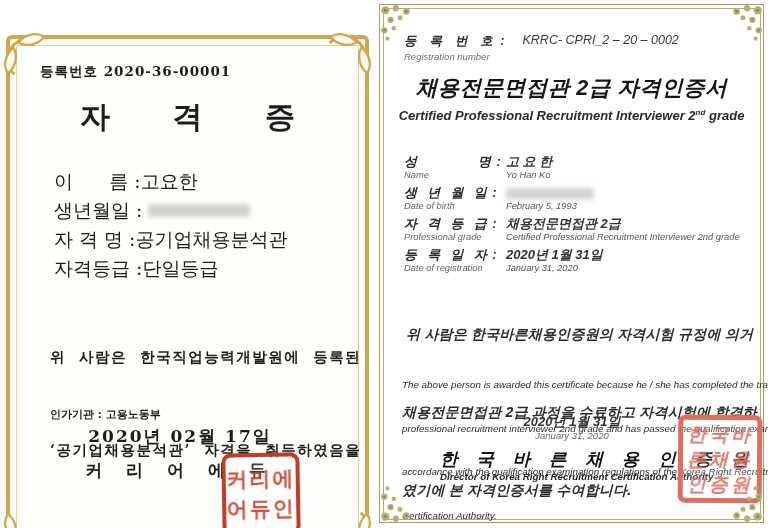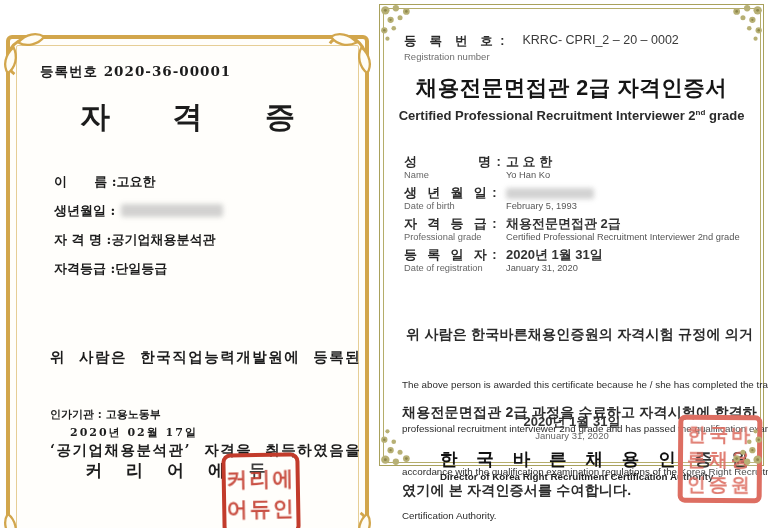--- a/index.html
+++ b/index.html
@@ -16,37 +16,37 @@
     content:"";position:absolute;inset:6px;border:1.5px solid #E6CE96;border-radius:2px;pointer-events:none;
   }
   .leaf-corner{position:absolute;width:46px;height:46px;z-index:3;}
   .leaf-tl{left:-8px;top:-8px;}
   .leaf-tr{right:-8px;top:-8px;transform:rotate(90deg);}
   .leaf-br{right:-8px;bottom:-8px;transform:rotate(180deg);}
   .leaf-bl{left:-8px;bottom:-8px;transform:rotate(270deg);}
   .cert-left *{font-family:"DejaVu Serif","Liberation Serif",serif;color:#1c1c1c;}
   .l-regno{position:absolute;left:30px;top:24px;font-size:13.5px;font-weight:bold;letter-spacing:1px;}
   .l-title{position:absolute;left:0;right:0;top:58px;text-align:center;font-size:30px;font-weight:bold;letter-spacing:26px;text-indent:26px;}
-  .l-fields{position:absolute;left:44px;top:128px;font-size:13px;font-weight:bold;}
+  .l-fields{position:absolute;left:44px;top:128px;font-size:19px;font-weight:normal;}
   .l-field-row{height:29px;display:flex;align-items:center;}
   .l-field-label{white-space:pre;}
   .l-field-value{white-space:pre;}
   .blur-box{display:inline-block;background:#b4b4b4;filter:blur(2.5px);opacity:.6;border-radius:2px;}
   .blur-l{width:102px;height:13px;margin-left:6px;}
   .l-para{position:absolute;left:40px;top:240px;font-size:14.5px;font-weight:bold;line-height:31px;letter-spacing:1.5px;white-space:pre;}
   .l-meta{position:absolute;left:40px;top:330px;font-size:11px;font-weight:bold;line-height:18.5px;white-space:pre;}
-  .l-date{position:absolute;left:60px;top:386px;width:220px;font-size:11px;font-weight:bold;letter-spacing:2px;}
+  .l-date{position:absolute;left:60px;top:386px;width:220px;text-align:center;font-size:17px;font-weight:bold;letter-spacing:2px;}
   .l-issuer{position:absolute;left:55px;top:420px;width:230px;text-align:center;font-size:17px;font-weight:bold;letter-spacing:9px;z-index:1;}
   .seal{position:absolute;box-sizing:border-box;display:flex;flex-direction:column;align-items:center;justify-content:center;z-index:2;background:rgba(255,255,255,0.15);}
   .seal-left{left:212px;top:414px;width:78px;height:82px;border:4.5px solid #C23B2B;border-radius:9px;transform:rotate(-1deg);}
   .seal-left .seal-row{font-size:21px;line-height:30px;font-weight:bold;color:#C2392B;letter-spacing:2px;opacity:.88;filter:blur(.3px);font-family:"DejaVu Serif",serif;}
   
   .cert-right{
-    position:absolute;left:379px;top:4px;width:385px;height:462px;box-sizing:border-box;
-    background:#ffffff;border:1.5px solid #A9A15C;
+    position:absolute;left:379px;top:4px;width:385px;height:519px;box-sizing:border-box;
+    background:#ffffff;border:1.5px solid #A9A15C;font-style:italic;
   }
   .cert-right::before{
     content:"";position:absolute;inset:2.5px;border:1px solid #B5AD6A;pointer-events:none;
   }
   .floral-corner{position:absolute;width:42px;height:42px;z-index:3;}
   .flo-tl{left:-2px;top:-2px;}
   .flo-tr{right:-2px;top:-2px;transform:scaleX(-1);}
   .flo-bl{left:-2px;bottom:-2px;transform:scaleY(-1);}
   .flo-br{right:-2px;bottom:-2px;transform:scale(-1,-1);}
   .cert-right *{color:#2b2b2b;}

